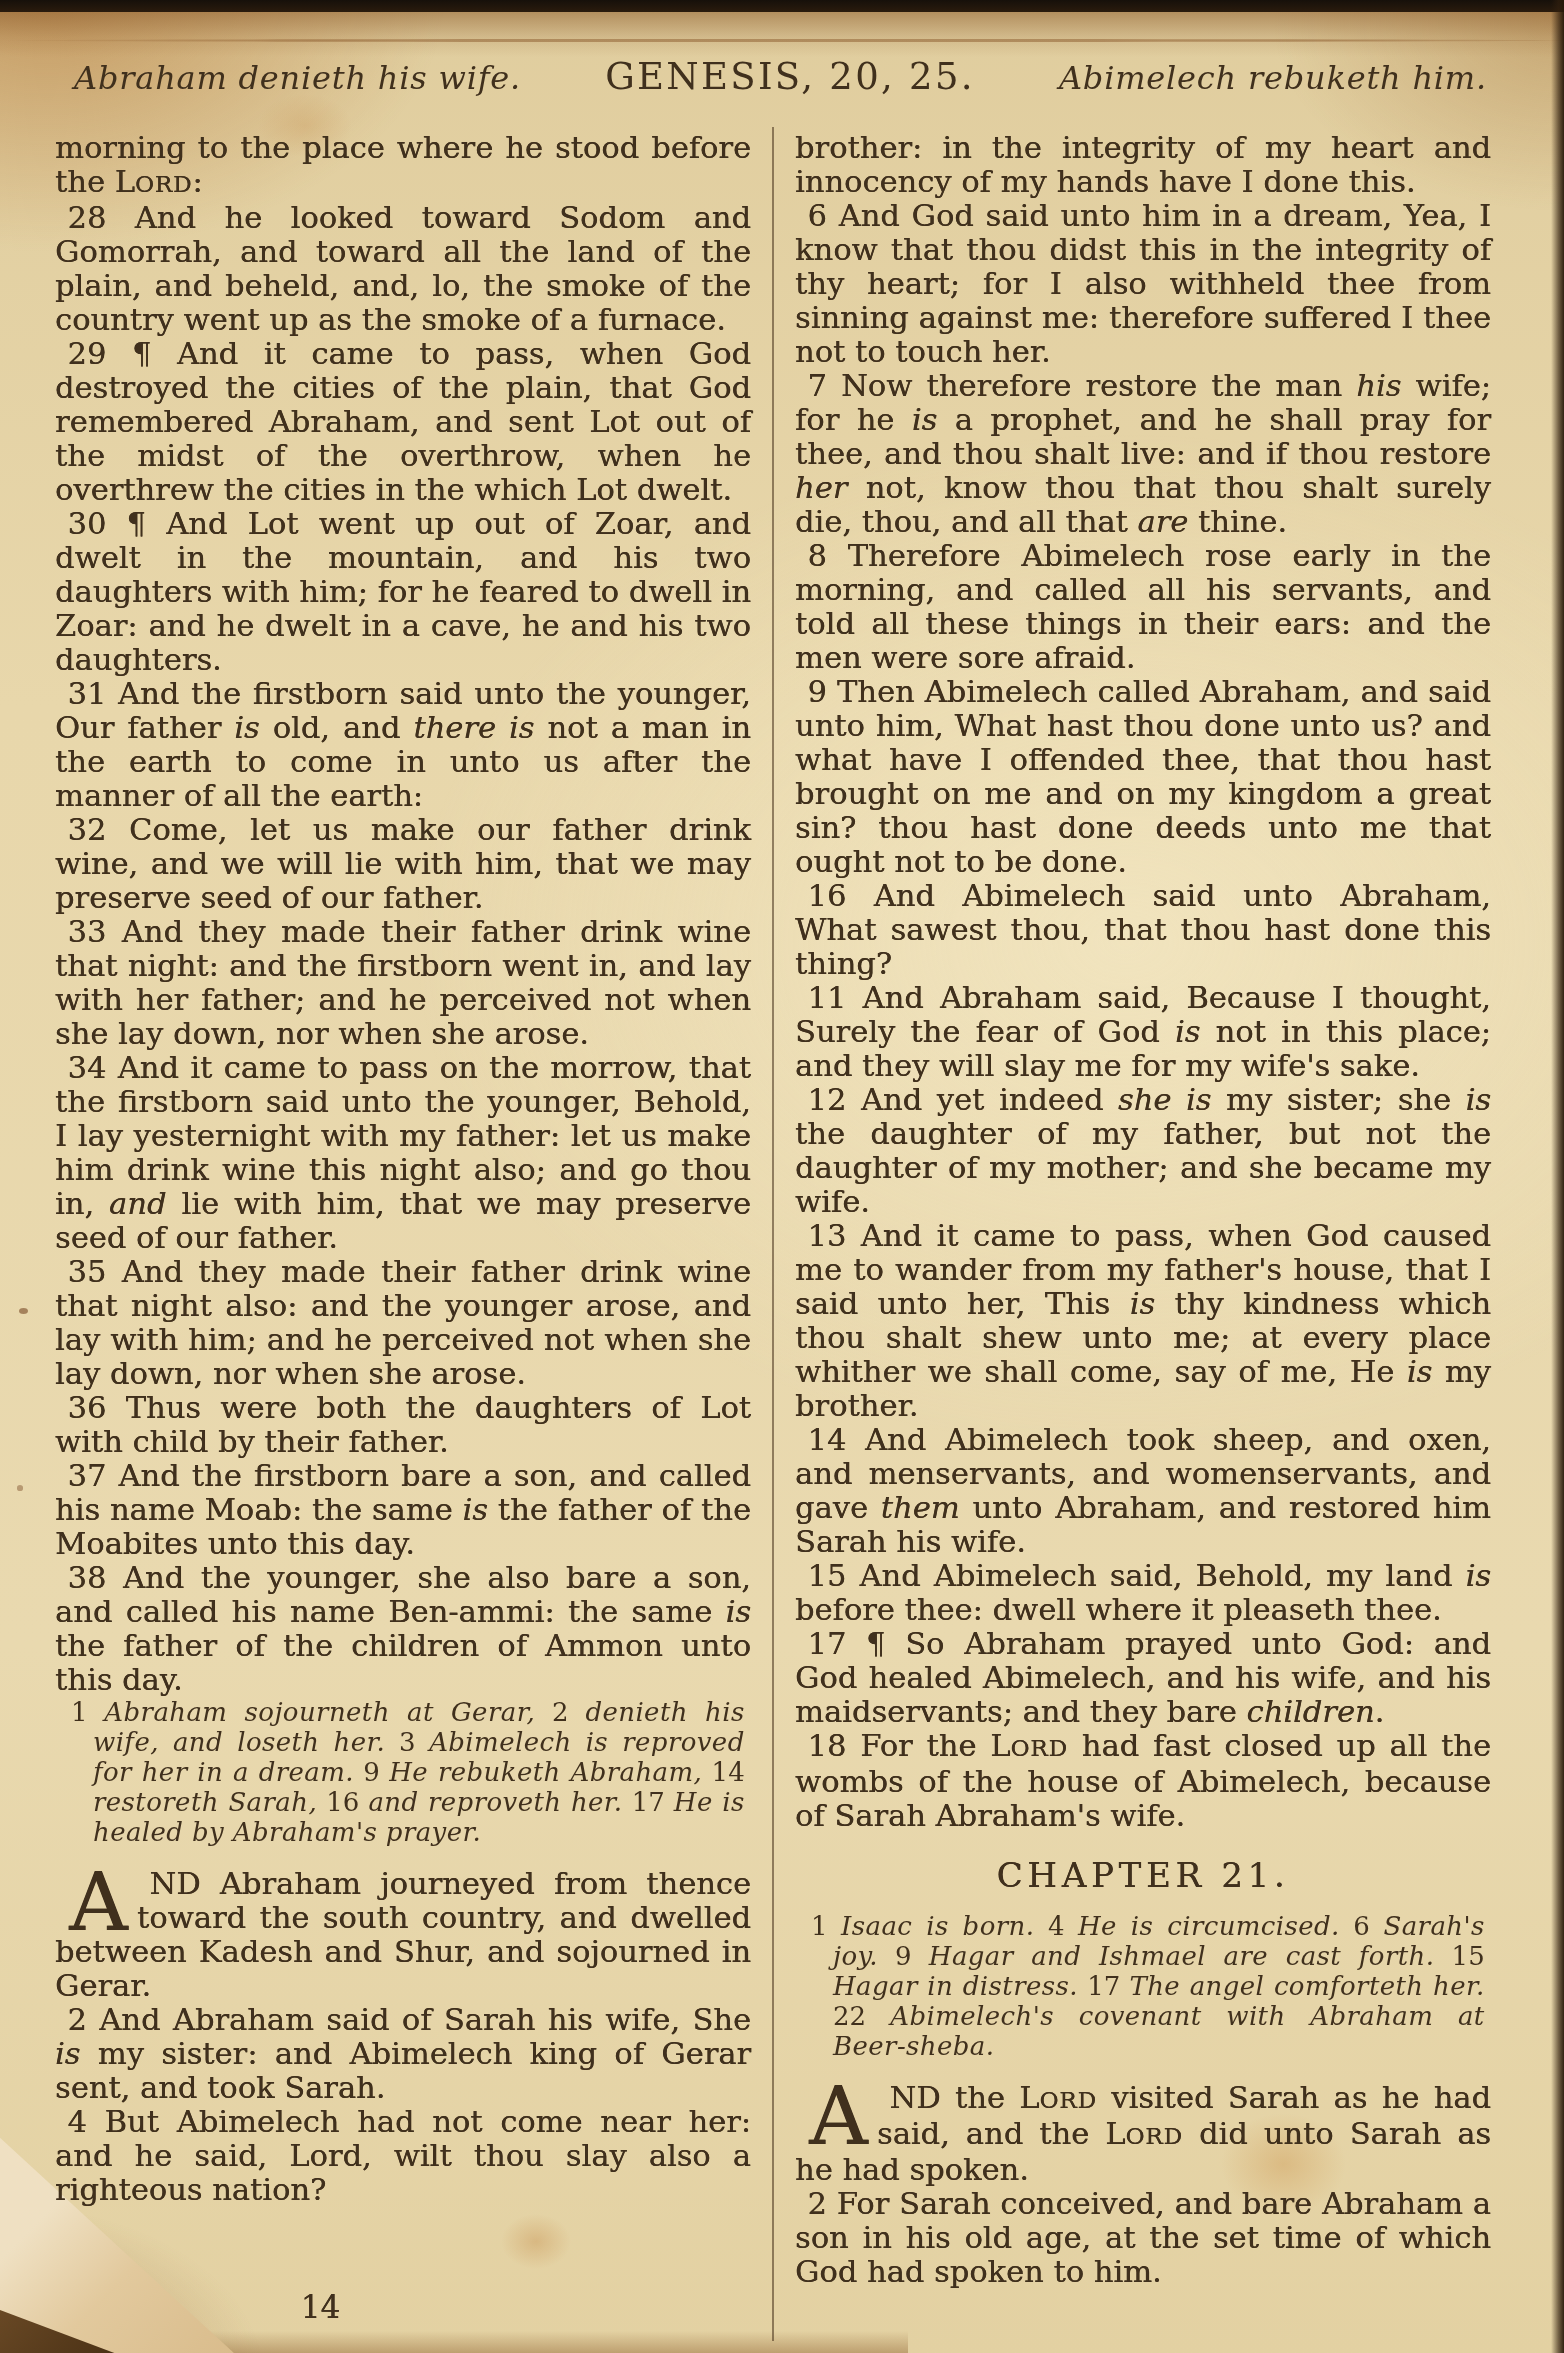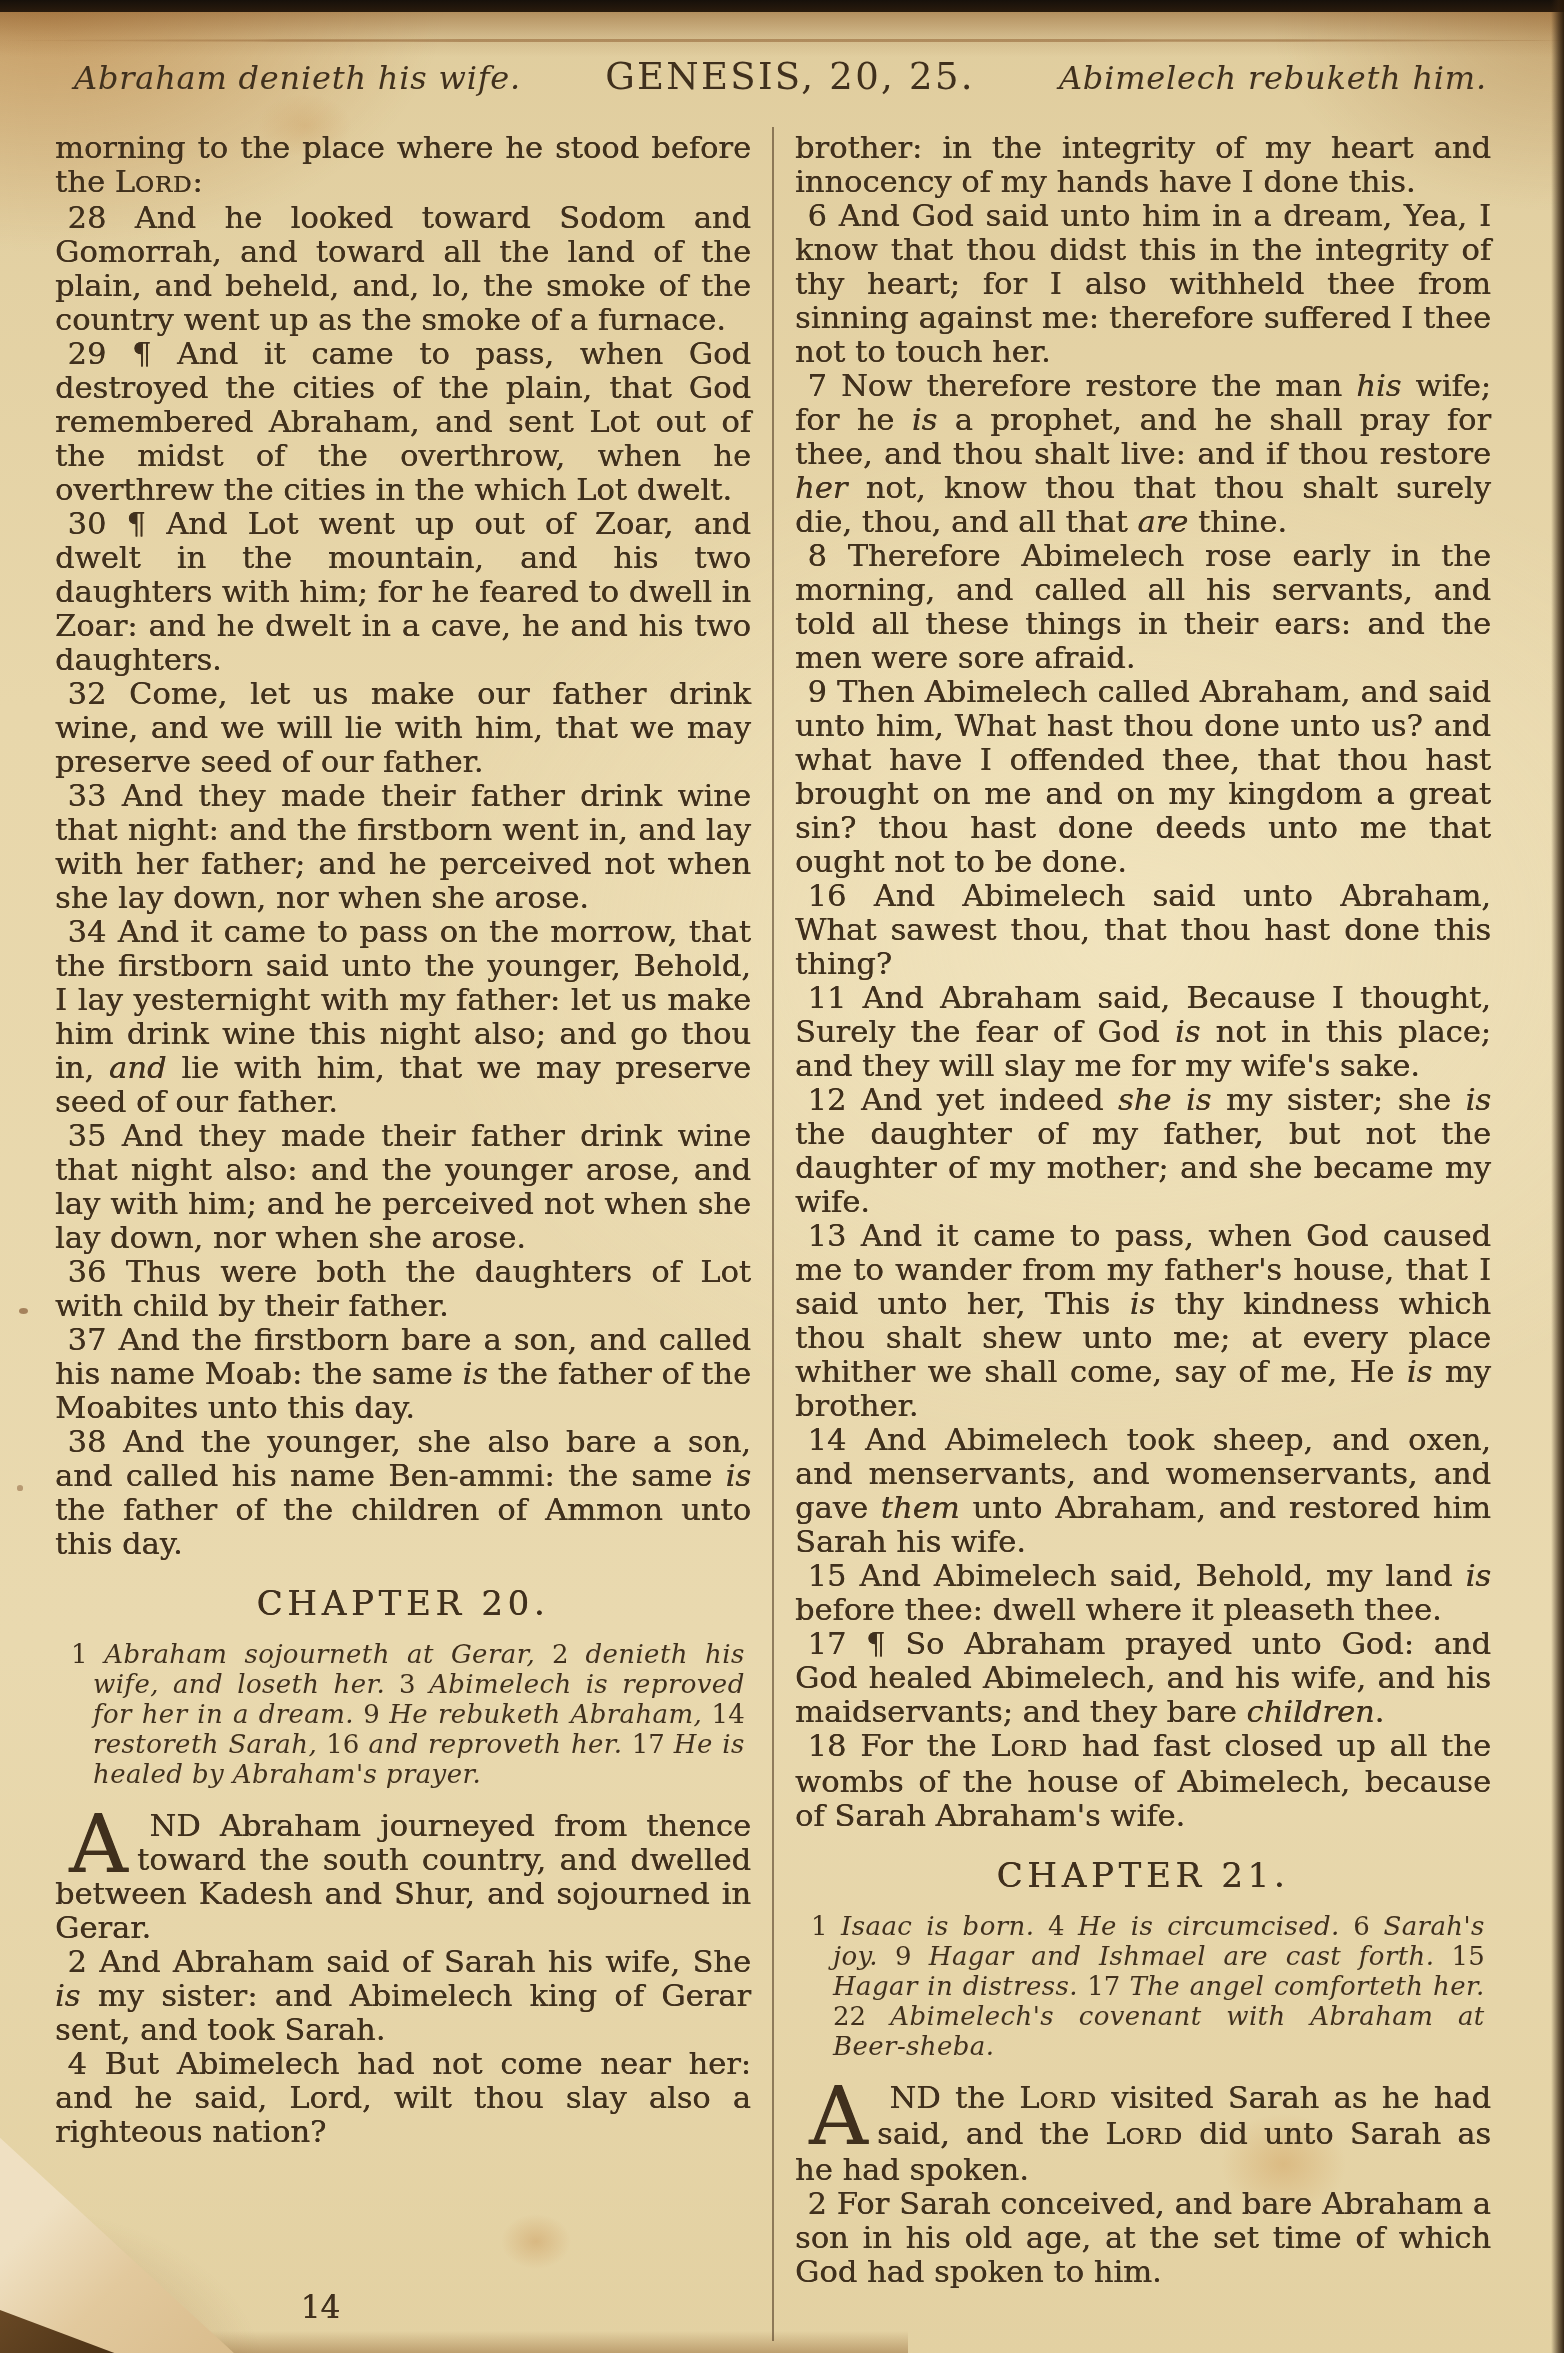--- a/index.html
+++ b/index.html
@@ -94,28 +94,28 @@
   <span class="book-title">GENESIS, 20, 25.</span>
   <span class="running-head">Abimelech rebuketh him.</span>
 </div>
 
 <div class="columns" id="columns">
     <div class="col">
       <p class="cont">morning to the place where he stood before the <span class="lord">L<span class="sc">ORD</span></span>:</p>
       <p class="verse">28 And he looked toward Sodom and Gomorrah, and toward all the land of the plain, and beheld, and, lo, the smoke of the country went up as the smoke of a furnace.</p>
       <p class="verse">29 ¶ And it came to pass, when God destroyed the cities of the plain, that God remembered Abraham, and sent Lot out of the midst of the overthrow, when he overthrew the cities in the which Lot dwelt.</p>
       <p class="verse">30 ¶ And Lot went up out of Zoar, and dwelt in the mountain, and his two daughters with him; for he feared to dwell in Zoar: and he dwelt in a cave, he and his two daughters.</p>
+      <p class="verse">31 And the firstborn said unto the younger, Our father <i>is</i> old, and <i>there is</i> not a man in the earth to come in unto us after the manner of all the earth:</p>
       <p class="verse">32 Come, let us make our father drink wine, and we will lie with him, that we may preserve seed of our father.</p>
       <p class="verse">33 And they made their father drink wine that night: and the firstborn went in, and lay with her father; and he perceived not when she lay down, nor when she arose.</p>
       <p class="verse">34 And it came to pass on the morrow, that the firstborn said unto the younger, Behold, I lay yesternight with my father: let us make him drink wine this night also; and go thou in, <i>and</i> lie with him, that we may preserve seed of our father.</p>
       <p class="verse">35 And they made their father drink wine that night also: and the younger arose, and lay with him; and he perceived not when she lay down, nor when she arose.</p>
       <p class="verse">36 Thus were both the daughters of Lot with child by their father.</p>
       <p class="verse">37 And the firstborn bare a son, and called his name Moab: the same <i>is</i> the father of the Moabites unto this day.</p>
       <p class="verse">38 And the younger, she also bare a son, and called his name Ben-ammi: the same <i>is</i> the father of the children of Ammon unto this day.</p>
-      <div class="chap">CHAPTER 20.</div>
       <p class="summary">1 <i>Abraham sojourneth at Gerar,</i> 2 <i>denieth his wife, and loseth her.</i> 3 <i>Abimelech is reproved for her in a dream.</i> 9 <i>He rebuketh Abraham,</i> 14 <i>restoreth Sarah,</i> 16 <i>and reproveth her.</i> 17 <i>He is healed by Abraham's prayer.</i></p>
       <p class="verse first-verse"><span class="dropcap">A</span>ND Abraham journeyed from thence toward the south country, and dwelled between Kadesh and Shur, and sojourned in Gerar.</p>
       <p class="verse">2 And Abraham said of Sarah his wife, She <i>is</i> my sister: and Abimelech king of Gerar sent, and took Sarah.</p>
       <p class="verse">4 But Abimelech had not come near her: and he said, Lord, wilt thou slay also a righteous nation?</p>
     </div>
     <div class="col">
       <p class="cont">brother: in the integrity of my heart and innocency of my hands have I done this.</p>
       <p class="verse">6 And God said unto him in a dream, Yea, I know that thou didst this in the integrity of thy heart; for I also withheld thee from sinning against me: therefore suffered I thee not to touch her.</p>
       <p class="verse">7 Now therefore restore the man <i>his</i> wife; for he <i>is</i> a prophet, and he shall pray for thee, and thou shalt live: and if thou restore <i>her</i> not, know thou that thou shalt surely die, thou, and all that <i>are</i> thine.</p>
       <p class="verse">8 Therefore Abimelech rose early in the morning, and called all his servants, and told all these things in their ears: and the men were sore afraid.</p>

